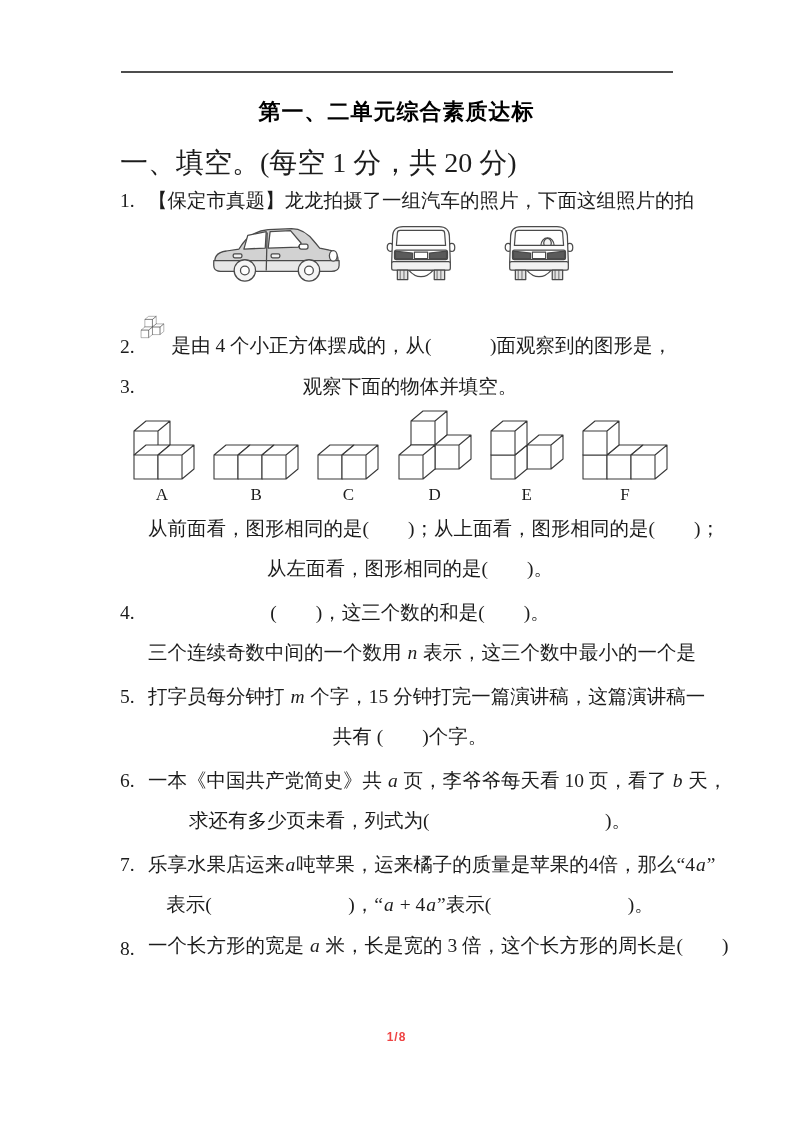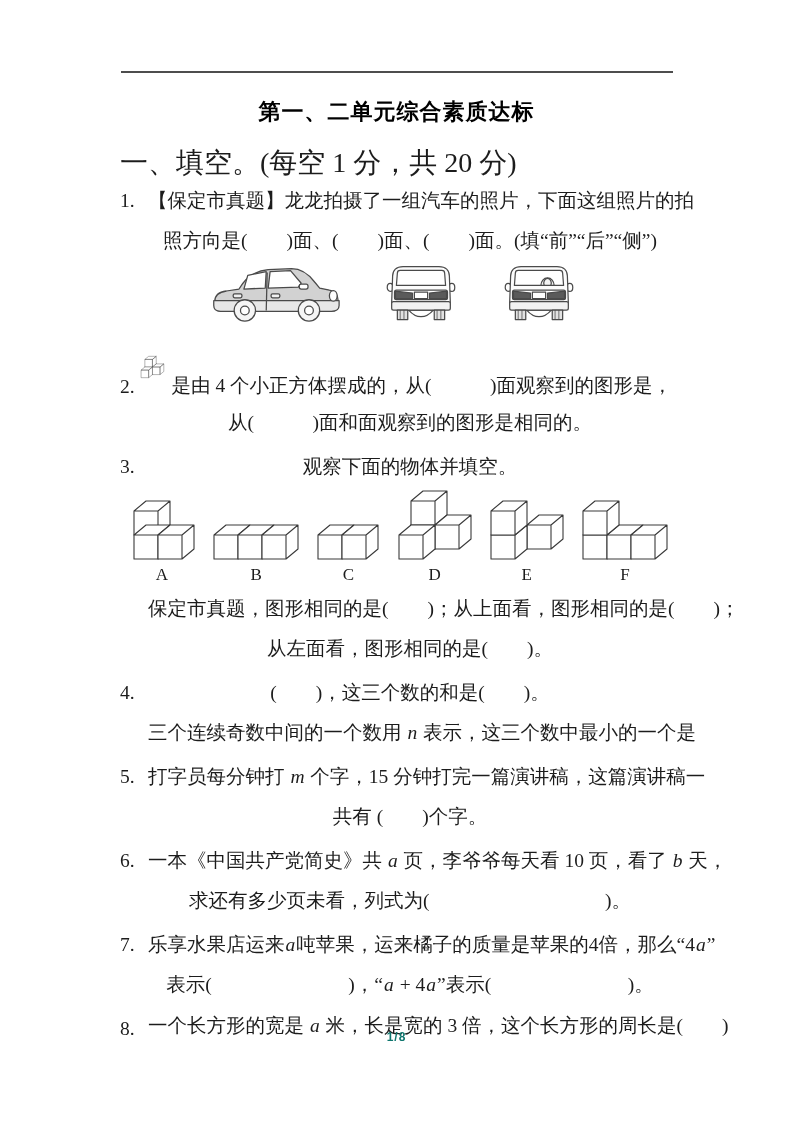--- a/index.html
+++ b/index.html
@@ -20,39 +20,38 @@
   .q2row{display:flex;align-items:flex-end;}
   .q2row .qnum2{line-height:24px;margin:0 4px 4px 0;width:24px;}
   .q2row .q2t{line-height:30px;margin:0 0 2px 6px;white-space:nowrap;}
   .figs{display:flex;justify-content:space-between;align-items:flex-end;
         margin:2px 124px 0 128px;}
   .fig{display:flex;flex-direction:column;align-items:center;}
   .fig svg{display:block;}
   .figlabel{font-size:17px;line-height:20px;margin-top:4px;}
   .footer{position:absolute;left:0;right:0;top:1030px;text-align:center;
           font-family:"Liberation Sans","DejaVu Sans",sans-serif;font-weight:700;
-          font-size:12px;letter-spacing:1px;color:#0f766e;}
+          font-size:12px;letter-spacing:1px;color:#ef4444;}
   svg .ink{stroke:#4a4a4a;stroke-width:1.3;stroke-linejoin:round;}
   svg .cube{fill:#ffffff;stroke:#3a3a3a;stroke-width:1.1;stroke-linejoin:round;}
 </style>
 </head>
 <body>
 
 <div class="page">
 
   <div class="rule"></div>
 
   <h1 class="title">第一、二单元综合素质达标</h1>
 
   <div class="sec">一、填空。(每空 1 分，共 20 分)</div>
 
   <div class="q">
     <span class="qnum">1.</span>
     <div class="ln">【保定市真题】龙龙拍摄了一组汽车的照片，下面这组照片的拍</div>
-    <div class="ln">照方向是(　　)面、(　　)面、(　　)面。(填“前”“后”“侧”)</div>
   </div>
 
   <div class="cars">
     <svg width="138" height="72" viewBox="0 0 142 74">
       <g class="ink">
         <path d="M10,48 C10,41 14,38 22,37 L35,35 C43,21 54,16 65,15 L89,14 C100,14 107,20 113,28 L118,34 L128,36 C134,37 137,41 137,47 L137,52 C137,56 134,58 130,58 L17,58 C12,58 10,55 10,51 Z" fill="#d2d2d2"></path>
         <path d="M9,47 L138,47 L138,52 C138,56 135,58 130,58 L16,58 C11,58 9,56 9,52 Z" fill="#e7e7e7"></path>
         <polygon points="44,21 63,17 62,34 40,35" fill="#ffffff"></polygon>
         <polygon points="67,17 88,16 99,29 96,33 65,34" fill="#ffffff"></polygon>
         <line x1="64" y1="18" x2="63" y2="57"></line>
@@ -110,21 +109,20 @@
     <div class="q2row">
       <span class="qnum2">2.</span>
       <svg width="80" height="72" viewBox="0 0 78 70">
         <path class="cube" d="M17,35 h22 v22 h-22 z M17,35 l11,-9 h22 l-11,9 z M39,35 l11,-9 v22 l-11,9 z"></path>
         <path class="cube" d="M17,13 h22 v22 h-22 z M17,13 l11,-9 h22 l-11,9 z M39,13 l11,-9 v22 l-11,9 z"></path>
         <path class="cube" d="M39,35 h22 v22 h-22 z M39,35 l11,-9 h22 l-11,9 z M61,35 l11,-9 v22 l-11,9 z"></path>
         <path class="cube" d="M6,44 h22 v22 h-22 z M6,44 l11,-9 h22 l-11,9 z M28,44 l11,-9 v22 l-11,9 z"></path>
       </svg>
       <div class="q2t">是由 4 个小正方体摆成的，从(　　　)面观察到的图形是，</div>
     </div>
-    <div class="ln" style="padding-left:28px;">从(　　　)面和面观察到的图形是相同的。</div>
   </div>
 
   <div class="q">
     <span class="qnum">3.</span>
     <div class="ln">观察下面的物体并填空。</div>
   </div>
 
   <div class="figs">
     <div class="fig">
       <svg width="68" height="62" viewBox="0 0 68 62">
@@ -171,21 +169,21 @@
         <path class="cube" d="M2,36 h24 v24 h-24 z M2,36 l12,-10 h24 l-12,10 z M26,36 l12,-10 v24 l-12,10 z"></path>
         <path class="cube" d="M26,36 h24 v24 h-24 z M26,36 l12,-10 h24 l-12,10 z M50,36 l12,-10 v24 l-12,10 z"></path>
         <path class="cube" d="M50,36 h24 v24 h-24 z M50,36 l12,-10 h24 l-12,10 z M74,36 l12,-10 v24 l-12,10 z"></path>
         <path class="cube" d="M2,12 h24 v24 h-24 z M2,12 l12,-10 h24 l-12,10 z M26,12 l12,-10 v24 l-12,10 z"></path>
       </svg>
       <div class="figlabel">F</div>
     </div>
   </div>
 
   <div class="q">
-    <div class="ln">保定市真题，图形相同的是(　　)；从上面看，图形相同的是(　　)；</div>
+    <div class="ln">从前面看，图形相同的是(　　)；从上面看，图形相同的是(　　)；</div>
     <div class="ln">从左面看，图形相同的是(　　)。</div>
   </div>
 
   <div class="q">
     <span class="qnum">4.</span>
     <div class="ln">(　　)，这三个数的和是(　　)。</div>
     <div class="ln"><span>三个连续奇数中间的一个数用 </span><span class="var">n</span><span> 表示，这三个数中最小的一个是</span></div>
   </div>
 
   <div class="q">

